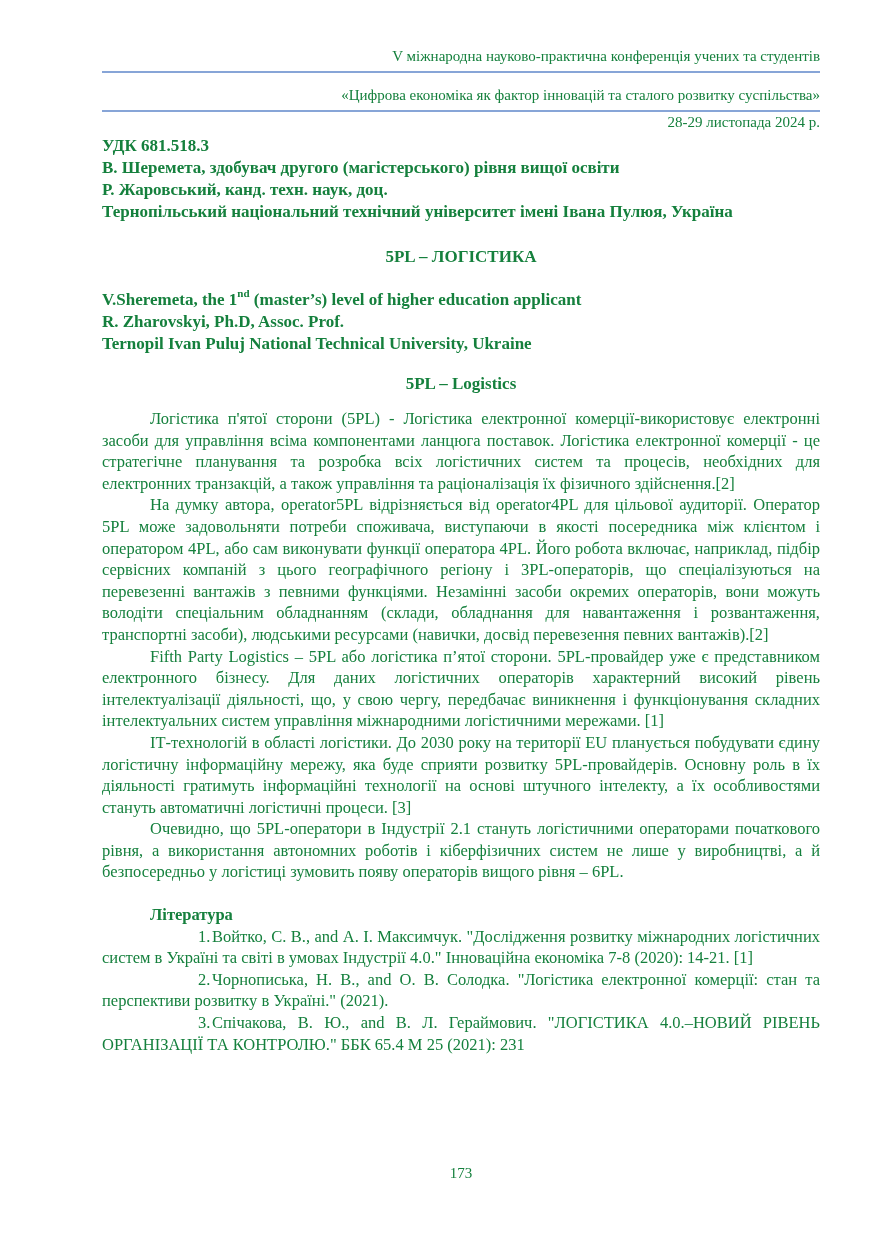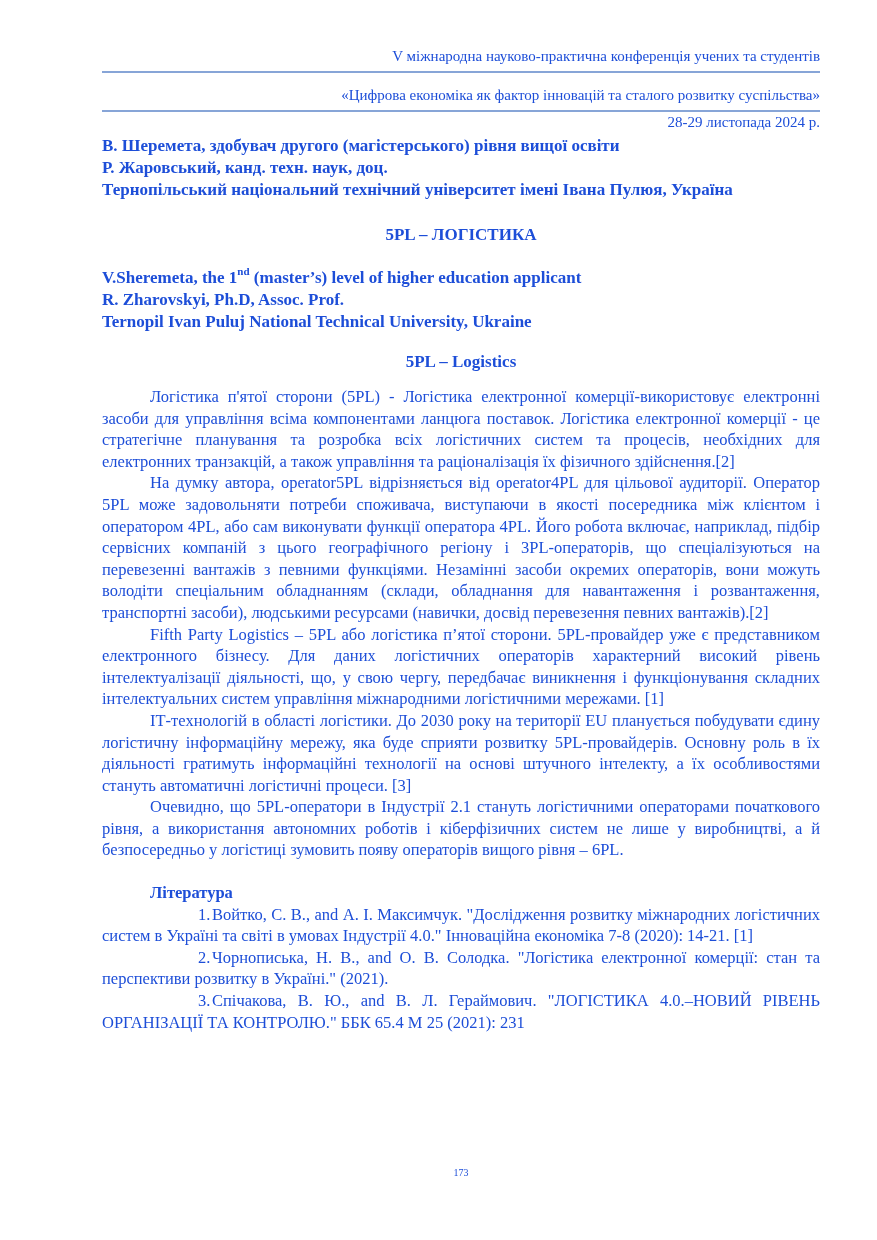--- a/index.html
+++ b/index.html
@@ -3,21 +3,21 @@
 <meta charset="utf-8">
 <style>
   html, body { margin: 0; padding: 0; background: #e8e8e8; }
   .page {
     position: relative;
     width: 877px;
     height: 1240px;
     margin: 0 auto;
     background: #ffffff;
     font-family: "Liberation Serif", serif;
-    color: #1d4ed8;
+    color: #15803d;
     overflow: hidden;
   }
   .content {
     position: absolute;
     left: 102px;
     top: 46px;
     width: 718px;
   }
   
   .hdr { text-align: right; font-size: 15px; }
@@ -48,37 +48,38 @@
   }
   .ref { margin: 0; font-size: 16.5px; line-height: 21.6px; text-align: justify; text-indent: 48px; }
   .ref-num { display: inline-block; width: 62px; }
   
   .page-number {
     position: absolute;
     left: 102px;
     width: 718px;
     bottom: 58px;
     text-align: center;
-    font-size: 10px;
+    font-size: 15px;
     line-height: 18px;
   }
 </style>
 </head>
 <body>
 
 <div class="page">
   <div class="content">
 
     <div class="hdr">
       <div class="hdr-line">V міжнародна науково-практична конференція учених та студентів</div>
       <div class="hdr-line hdr-line2">«Цифрова економіка як фактор інновацій та сталого розвитку суспільства»</div>
       <div class="hdr-date">28-29 листопада 2024 р.</div>
     </div>
 
     <div class="meta-uk">
+      <div>УДК 681.518.3</div>
       <div>В. Шеремета, здобувач другого (магістерського) рівня вищої освіти</div>
       <div>Р. Жаровський, канд. техн. наук, доц.</div>
       <div>Тернопільський національний технічний університет імені Івана Пулюя, Україна</div>
     </div>
 
     <div class="title-uk">5PL – ЛОГІСТИКА</div>
 
     <div class="meta-en">
       <div><span>V.Sheremeta, the 1</span><sup>nd</sup><span> (master’s) level of higher education applicant</span></div>
       <div>R. Zharovskyi, Ph.D, Assoc. Prof.</div>

